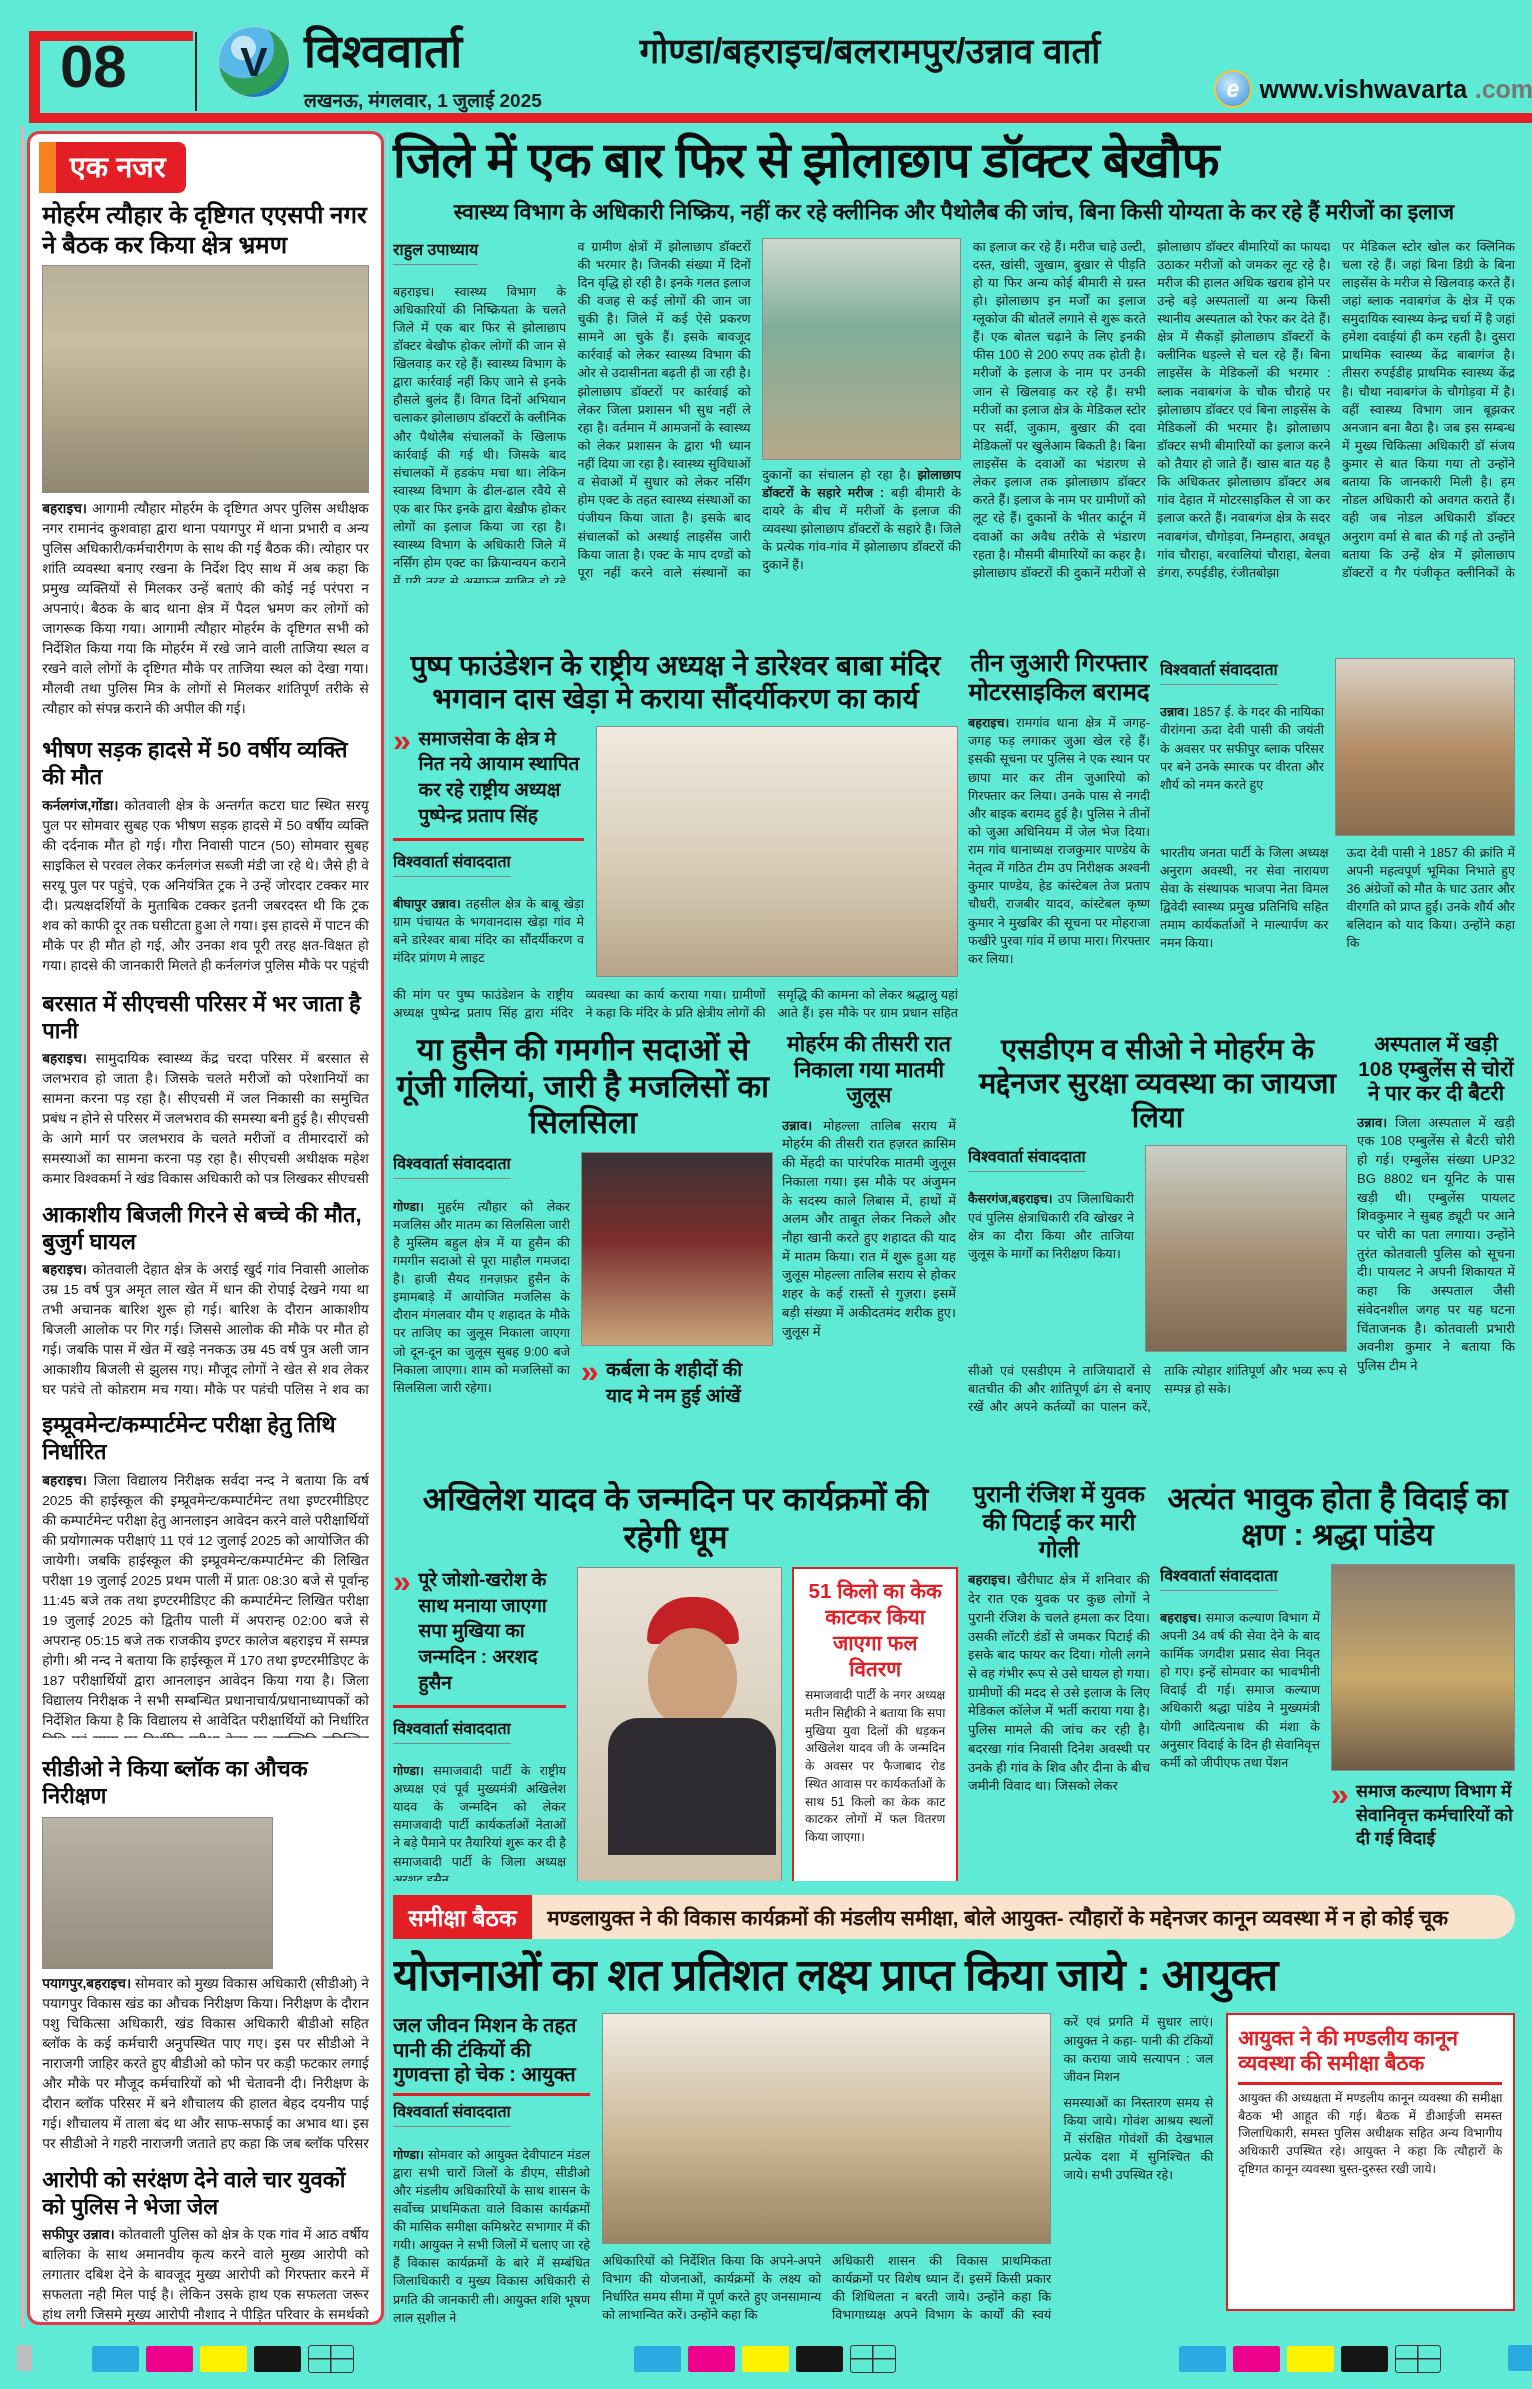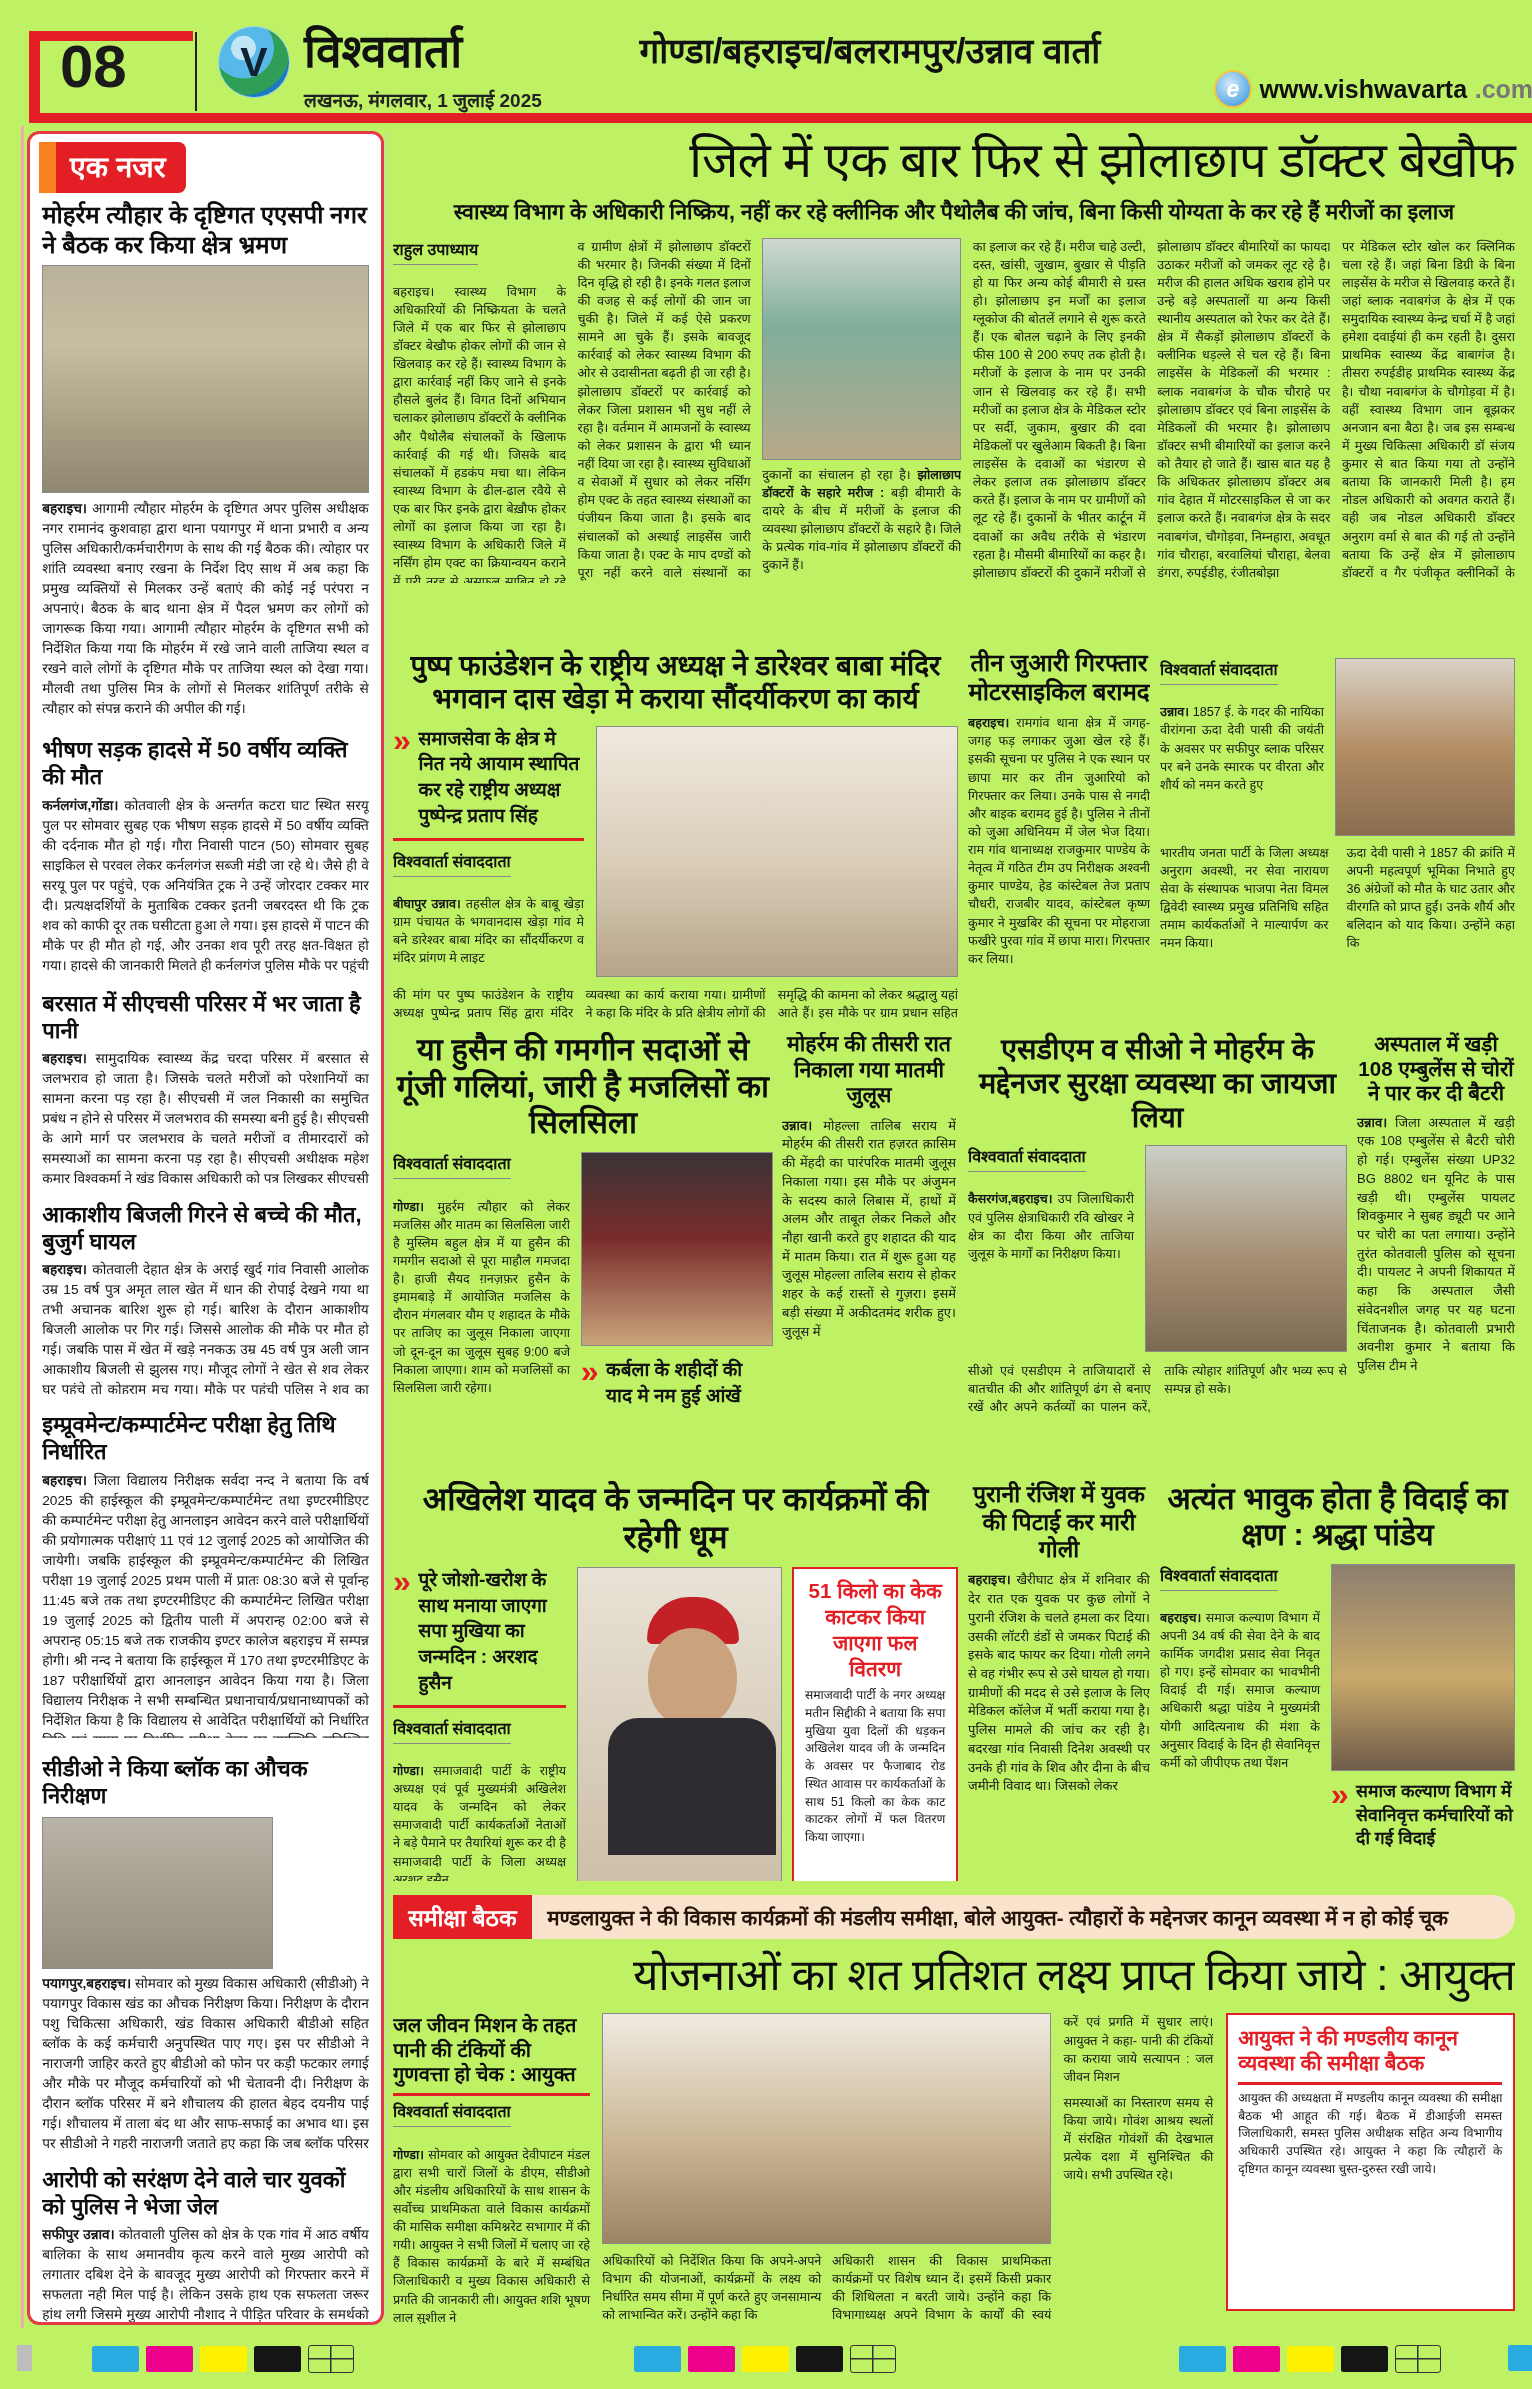--- a/index.html
+++ b/index.html
@@ -1,16 +1,16 @@
 <!DOCTYPE html>
 <html style="font-size:12.2px"><head>
 <meta charset="utf-8">
 <style>
   html,body{margin:0;padding:0;background:#e9e9e9;}
-  .page{position:relative;width:1533px;height:2389px;background:#bef264;overflow:hidden;
+  .page{position:relative;width:1533px;height:2389px;background:#5eead4;overflow:hidden;
         font-family:"Liberation Sans","DejaVu Sans",sans-serif;color:#141414;}
   .abs{position:absolute;}
   
   .pageno{font-size:60px;font-weight:800;color:#1a1a1a;line-height:1;}
   .hdr-div{width:2.3px;background:#222;}
   .logo{width:70px;height:70px;border-radius:50%;
         background:radial-gradient(circle at 35% 30%,#bfe6f7 0 18%,#58b8e8 19% 45%,#2f9e57 46% 70%,#1d7bc4 71% 100%);
         display:flex;align-items:center;justify-content:center;border:1.5px solid #9fd3ec;}
   .logo span{font-size:41px;font-weight:800;color:#123;line-height:1;}
   .masthead{font-size:46px;font-weight:800;color:#111;line-height:1;}
@@ -18,21 +18,21 @@
   .region{font-size:35px;font-weight:800;color:#111;text-align:center;line-height:1.1;}
   .site{display:flex;align-items:center;gap:7.6px;}
   .e-icon{width:34px;height:34px;border-radius:50%;background:radial-gradient(circle at 40% 35%,#cfeafc,#2e8fdb);
           display:flex;align-items:center;justify-content:center;color:#fff;font-weight:800;font-size:23px;
           border:2.3px solid #f4c63d;font-style:italic;}
   .site b{font-size:25px;color:#111;}
   .site i{font-size:25px;color:#777;font-style:normal;font-weight:800;}
   .red-band{background:#e31e24;}
   .red-l{background:#e31e24;}
   
-  .headline-xl{font-size:49px;font-weight:400;text-align:right;line-height:1.1;color:#0d0d0d;letter-spacing:-0.8px;}
+  .headline-xl{font-size:49px;font-weight:700;text-align:left;line-height:1.1;color:#0d0d0d;letter-spacing:-0.8px;}
   .headline-lg{font-size:30.5px;font-weight:800;text-align:center;line-height:1.18;color:#0d0d0d;}
   .headline-md{font-size:24.4px;font-weight:800;text-align:center;line-height:1.2;color:#0d0d0d;}
   .headline-sm{font-size:22px;font-weight:800;line-height:1.22;color:#0d0d0d;margin:7.6px 0 4.6px 0;}
   .subhead{font-size:21.4px;font-weight:700;text-align:center;line-height:1.25;color:#101010;}
   .body{font-size:12.6px;line-height:1.44;text-align:justify;color:#161616;}
   .body .dl{font-weight:800;}
   .sidebar .body{font-size:13.7px;line-height:1.46;}
   .byline{font-size:16px;font-weight:800;border-bottom:1.5px solid #888;display:inline-block;padding-bottom:4px;margin-bottom:15px;color:#111;}
   .cols2{column-count:2;column-gap:13.7px;}
   .cols3{column-count:3;column-gap:12.2px;}

